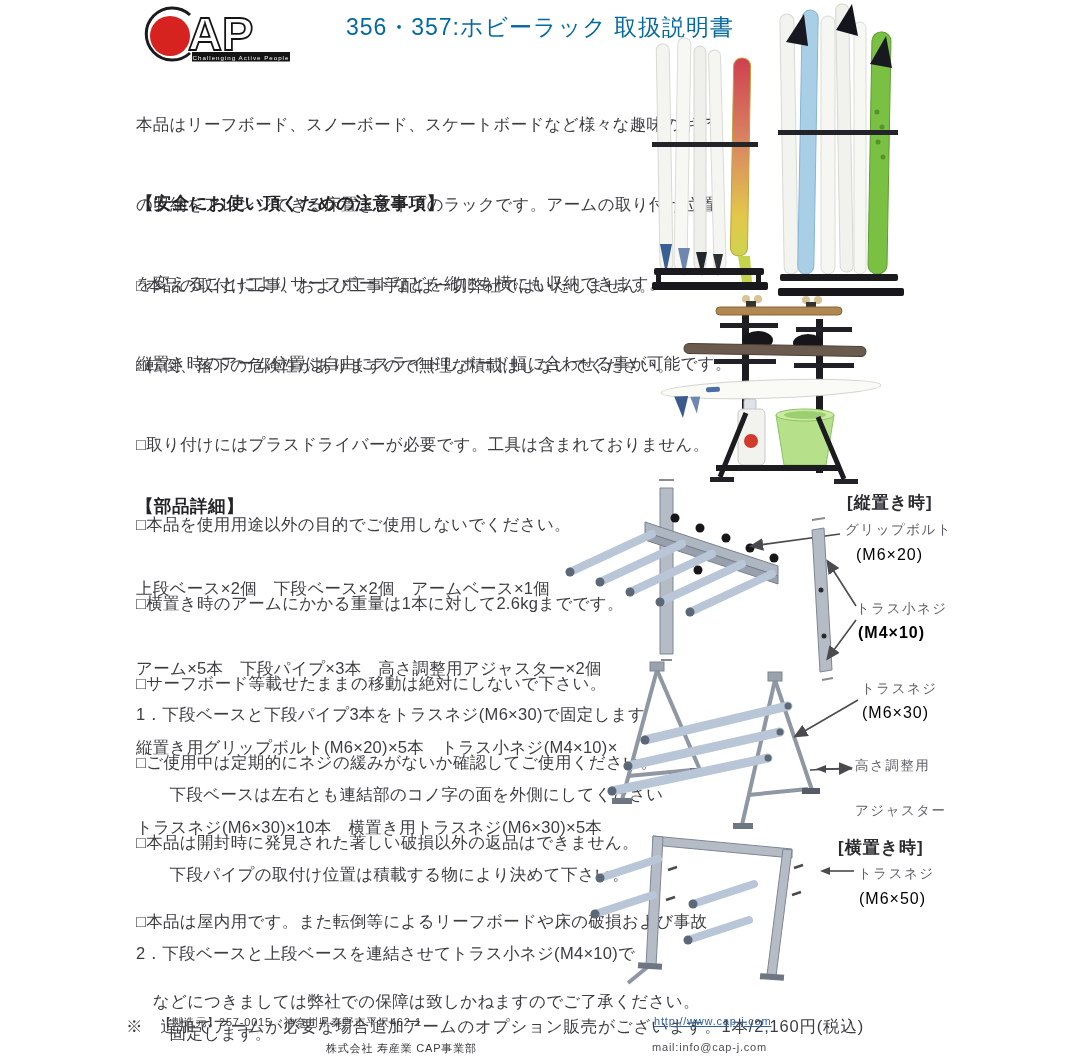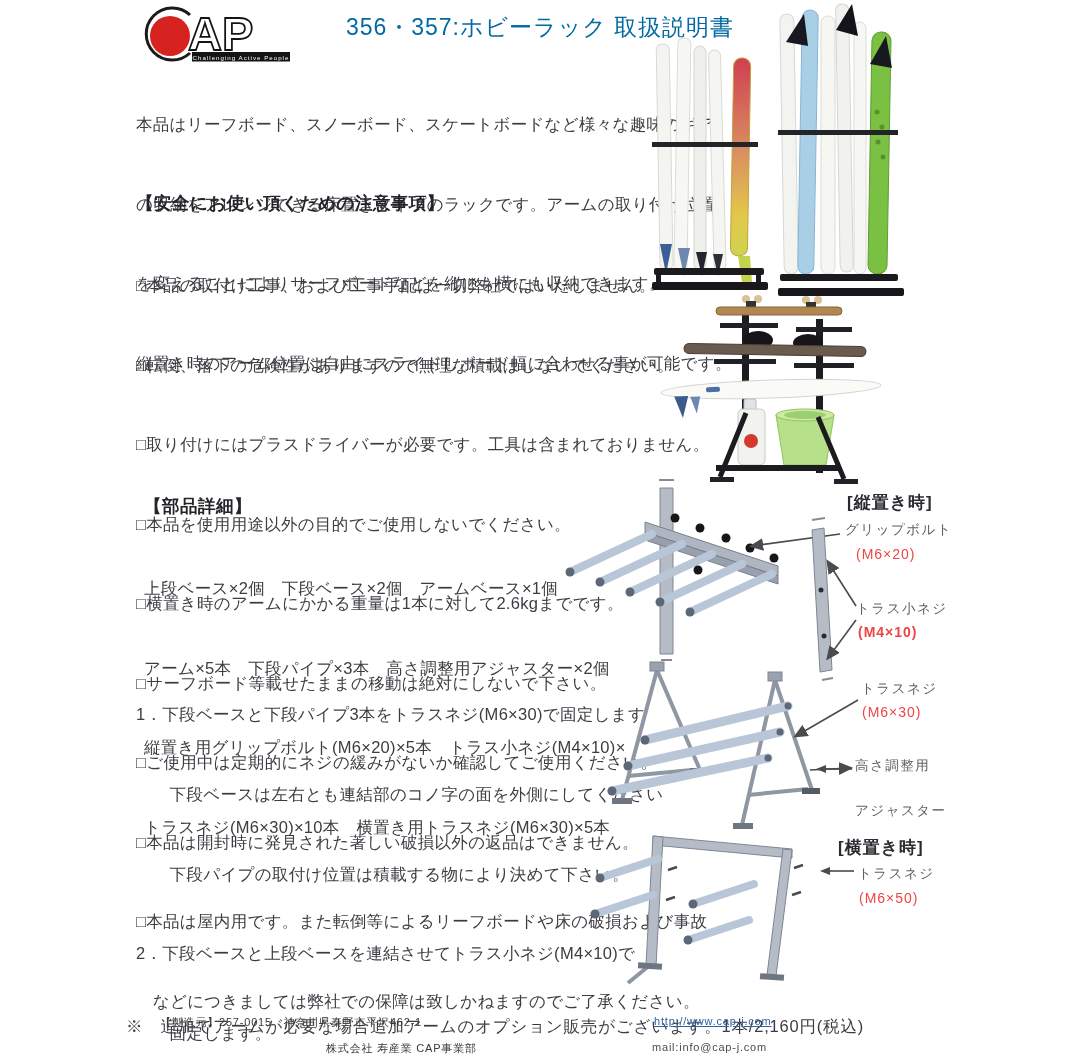--- a/index.html
+++ b/index.html
@@ -7,21 +7,21 @@
         font-family:"Liberation Sans",sans-serif;color:#3c3c42;}
   .abs{position:absolute;}
   .tx{font-size:16.5px;line-height:26.5px;letter-spacing:0.3px;white-space:pre;color:#3c3c42;}
   .tx div{height:26.5px;}
   .asm div{height:26.8px;}
   .hd{font-size:17.5px;font-weight:700;color:#232328;letter-spacing:0.5px;margin-bottom:4px;white-space:pre;}
   .title{font-size:23px;font-weight:400;color:#0369a1;letter-spacing:1px;white-space:pre;}
   .note{font-size:16.5px;line-height:25.8px;letter-spacing:0.8px;white-space:pre;color:#3c3c42;}
   .foot{font-size:11px;letter-spacing:0.8px;white-space:pre;color:#38383e;padding-left:24px;}
   .dlabel{font-size:13.5px;letter-spacing:1.5px;color:#5e5e66;white-space:pre;text-align:right;}
-  .dsize{font-size:14px;letter-spacing:1px;color:#ef4444;white-space:pre;}
+  .dsize{font-size:16px;letter-spacing:1px;color:#000000;white-space:pre;}
   .dmode{font-size:17px;font-weight:700;color:#2a2a30;letter-spacing:1px;white-space:pre;}
   a.link{color:#2e5fa3;text-decoration:underline;}
   .mail{color:#4c4c54;}
 </style>
 </head>
 <body>
 
 <div class="page">
 
   <div class="abs" style="left:140px;top:3px;">
@@ -148,21 +148,21 @@
       <div>□本品を使用用途以外の目的でご使用しないでください。</div>
       <div>□横置き時のアームにかかる重量は1本に対して2.6kgまでです。</div>
       <div>□サーフボード等載せたままの移動は絶対にしないで下さい。</div>
       <div>□ご使用中は定期的にネジの緩みがないか確認してご使用ください。</div>
       <div>□本品は開封時に発見された著しい破損以外の返品はできません。</div>
       <div>□本品は屋内用です。また転倒等によるリーフボードや床の破損および事故</div>
       <div>　などにつきましては弊社での保障は致しかねますのでご了承ください。</div>
     </div>
   </div>
 
-  <div class="abs" style="left:136px;top:494px;margin-left:8px;">
+  <div class="abs" style="left:136px;top:494px;">
     <div class="hd">【部品詳細】</div>
     <div class="tx">
       <div>上段ベース×2個　下段ベース×2個　アームベース×1個</div>
       <div>アーム×5本　下段パイプ×3本　高さ調整用アジャスター×2個</div>
       <div>縦置き用グリップボルト(M6×20)×5本　トラス小ネジ(M4×10)×</div>
       <div>トラスネジ(M6×30)×10本　横置き用トラスネジ(M6×30)×5本</div>
     </div>
   </div>
 
   <div class="abs" style="left:136px;top:648px;">

